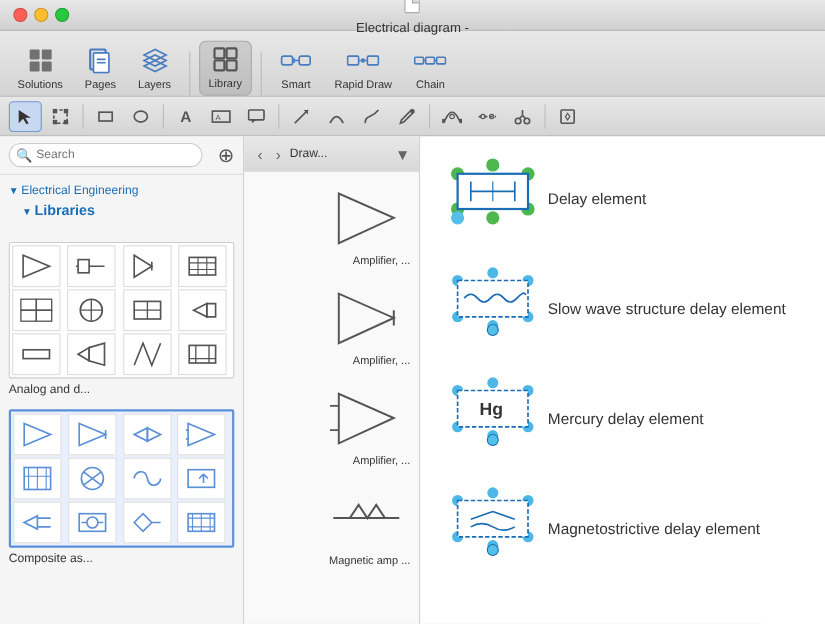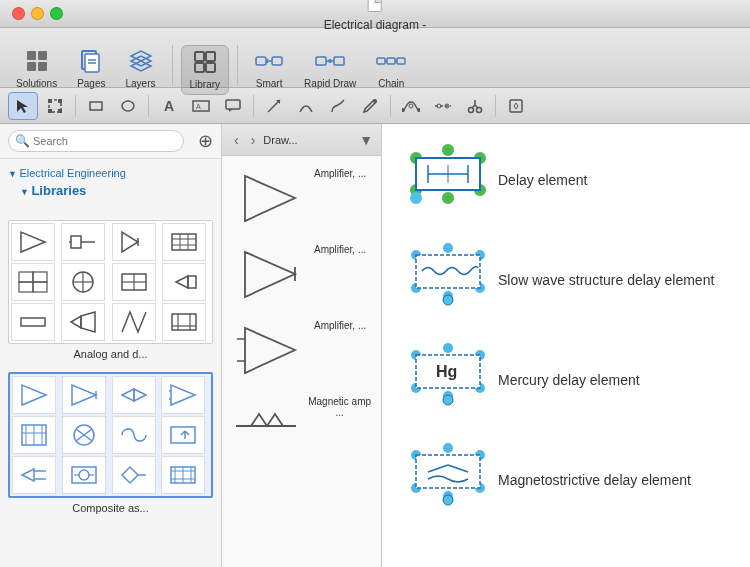--- a/index.html
+++ b/index.html
@@ -22,22 +22,22 @@
     .tl-green { background: #28c840; }
     .title-bar-title { position: absolute; left: 50%; transform: translateX(-50%); font-size: 12px; color: #333; display: flex; align-items: center; gap: 6px; flex-direction: column; }
     .doc-icon { width: 14px; height: 16px; background: white; border: 1px solid #aaa; border-radius: 1px; position: relative; }
     .doc-icon::before { content: ''; position: absolute; top: 0; right: 0; width: 5px; height: 5px; background: #ddd; border-left: 1px solid #aaa; border-bottom: 1px solid #aaa; }
 
     
     .main-toolbar {
       background: linear-gradient(to bottom, #e8e8e8, #d4d4d4);
       height: 60px;
       display: flex;
-      align-items: flex-start;
-      padding: 17px 8px;
+      align-items: flex-end;
+      padding: 0 8px;
       border-bottom: 1px solid #b0b0b0;
       gap: 4px;
     }
     .toolbar-group {
       display: flex;
       flex-direction: column;
       align-items: center;
       gap: 2px;
       padding: 4px 8px;
       border-radius: 6px;
@@ -107,21 +107,21 @@
 
     .panel-tree { padding: 8px; overflow-y: auto; flex: 1; }
     .tree-section { color: #1a6db5; font-size: 11px; margin-bottom: 4px; cursor: pointer; }
     .tree-section::before { content: '▼ '; font-size: 9px; }
     .tree-sub { color: #1a6db5; font-size: 13px; margin-left: 12px; margin-bottom: 22px; font-weight: 700; cursor: pointer; }
     .tree-sub::before { content: '▼ '; font-size: 9px; }
 
     .library-grid { display: grid; grid-template-columns: repeat(4, 1fr); gap: 2px; margin-bottom: 4px; border: 1px solid #ccc; background: white; padding: 2px; border-radius: 2px; }
     .library-cell { width: 44px; height: 38px; display: flex; align-items: center; justify-content: center; border: 1px solid #ddd; background: white; cursor: pointer; }
     .library-cell svg { width: 32px; height: 28px; }
-    .library-label { text-align: center; font-size: 11px; color: #333; margin-bottom: 12px; }
+    .library-label { text-align: left; font-size: 11px; color: #333; margin-bottom: 12px; }
 
     .library-grid-selected { border: 2px solid #5b8fd8; background: #e8f0ff; }
 
     
     .middle-panel {
       width: 160px;
       background: #f9f9f9;
       border-right: 1px solid #ccc;
       display: flex;
       flex-direction: column;
@@ -132,21 +132,21 @@
       border-bottom: 1px solid #ccc;
       display: flex;
       align-items: center;
       padding: 0 8px;
       gap: 4px;
     }
     .nav-arrow { font-size: 14px; color: #666; cursor: pointer; padding: 2px 4px; }
     .breadcrumb-text { flex: 1; font-size: 11px; color: #333; overflow: hidden; text-overflow: ellipsis; white-space: nowrap; }
     .dropdown-btn { font-size: 14px; color: #666; cursor: pointer; }
     .middle-items { overflow-y: auto; flex: 1; padding: 8px 4px; display: flex; flex-direction: column; gap: 8px; }
-    .shape-item { display: flex; align-items: flex-start; gap: 4px; cursor: pointer; padding: 4px; }
+    .shape-item { display: flex; flex-direction: column; align-items: flex-end; gap: 4px; cursor: pointer; padding: 4px; }
     .shape-preview { width: 80px; height: 60px; display: flex; align-items: center; justify-content: center; }
     .shape-label { font-size: 10px; color: #333; text-align: center; }
 
     
     .right-panel {
       flex: 1;
       background: white;
       overflow-y: auto;
       padding: 16px;
       display: flex;

